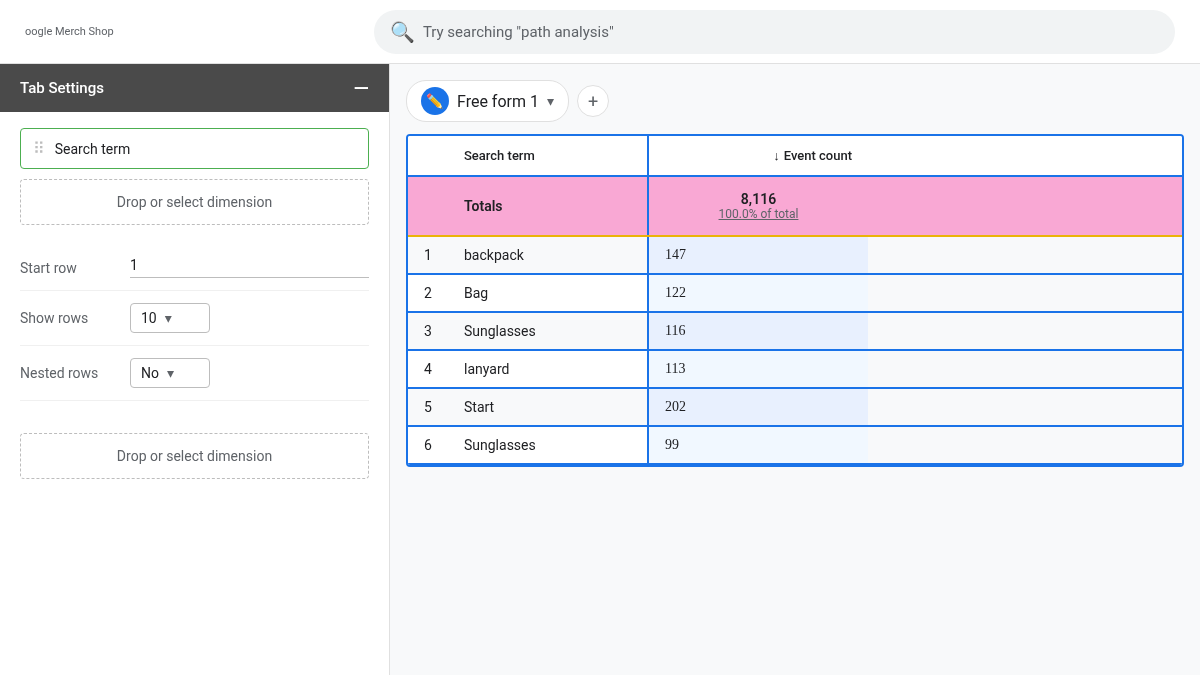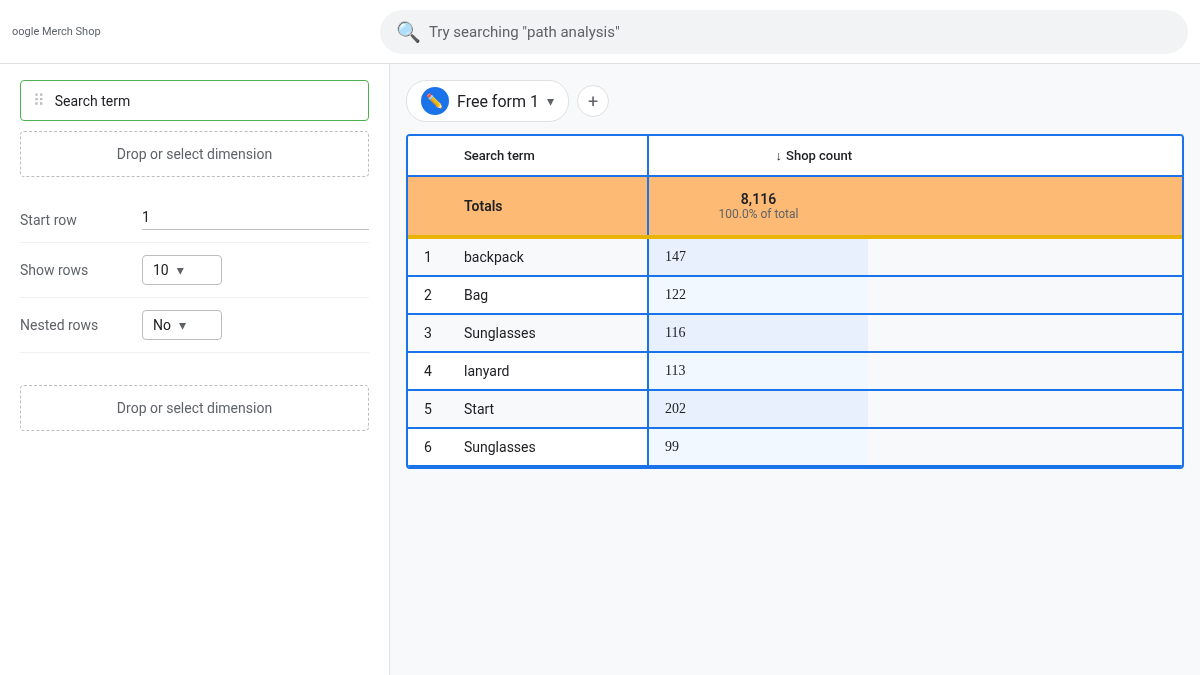--- a/index.html
+++ b/index.html
@@ -5,22 +5,22 @@
     * { box-sizing: border-box; margin: 0; padding: 0; }
     body { font-family: 'Google Sans', Roboto, Arial, sans-serif; background: #f8f9fa; overflow: hidden; width: 1200px; height: 675px; }
 
     
     .header {
       display: flex;
       align-items: center;
       height: 64px;
       background: #fff;
       border-bottom: 1px solid #e0e0e0;
-      padding: 0 12px;
-      gap: 28px;
+      padding: 0 25px;
+      gap: 9px;
     }
     .header-title-area {
       width: 340px;
       flex-shrink: 0;
     }
     .header-subtitle { font-size: 11px; color: #5f6368; }
     .header-title { font-size: 22px; color: #202124; font-weight: 400; }
     .header-title span { color: #f9ab00; }
     .search-bar {
       flex: 1;
@@ -85,21 +85,21 @@
       color: #5f6368;
       font-size: 14px;
     }
 
     
     .setting-row {
       display: flex;
       align-items: center;
       padding: 12px 0;
       border-bottom: 1px solid #f0f0f0;
-      gap: 12px;
+      gap: 0;
     }
     .setting-label { font-size: 14px; color: #5f6368; width: 110px; }
     .setting-value { font-size: 14px; color: #202124; flex: 1; border-bottom: 1px solid #bdbdbd; padding-bottom: 4px; }
     .setting-select {
       display: flex;
       align-items: center;
       border: 1px solid #bdbdbd;
       border-radius: 4px;
       padding: 6px 10px;
       gap: 8px;
@@ -186,31 +186,31 @@
       border-bottom: 2px solid #1a73e8;
       text-align: left;
     }
     .table th.metric-col { text-align: right; }
     .col-num { width: 40px; }
     .col-dim { width: 200px; }
     .col-metric { width: 220px; border-left: 2px solid #1a73e8; }
 
     .totals-row td {
       padding: 14px 16px;
-      background: #fdba74;
-      border-bottom: 4px solid #eab308;
+      background: #f9a8d4;
+      border-bottom: 2px solid #eab308;
       font-weight: 600;
       font-size: 14px;
       color: #202124;
     }
     .totals-row td.metric-cell {
       text-align: center;
       border-left: 2px solid #1a73e8;
     }
-    .totals-subtitle { font-size: 12px; font-weight: 400; color: #5f6368; }
+    .totals-subtitle { font-size: 12px; font-weight: 400; color: #5f6368; text-decoration: underline; }
 
     .data-row td {
       padding: 10px 16px;
       font-size: 14px;
       color: #202124;
       border-bottom: 2px solid #1a73e8;
     }
     .data-row:nth-child(even) td { background: #f8f9fa; }
     .data-row td.metric-cell {
       text-align: left;
@@ -232,20 +232,24 @@
   </div>
   <div class="search-bar">
     <span class="search-icon">🔍</span>
     <span class="search-placeholder">Try searching "path analysis"</span>
   </div>
 </div>
 
 <div class="main">
 
   <div class="sidebar">
+    <div class="tab-settings-header">
+      <span>Tab Settings</span>
+      <span class="tab-settings-minus">—</span>
+    </div>
 
     <div class="sidebar-content">
 
       <div class="dimension-field">
         <span class="drag-icon">⠿</span>
         <span class="field-label">Search term</span>
       </div>
 
       <div class="drop-field">
         <span>Drop or select dimension</span>
@@ -295,21 +299,21 @@
 
     <div class="table-wrapper">
       <table class="table">
         <thead>
           <tr>
             <th class="col-num"></th>
             <th class="col-dim">
               <span>Search term</span>
             </th>
             <th class="col-metric metric-col">
-              <span class="sort-icon">↓</span><span>Shop count</span>
+              <span class="sort-icon">↓</span><span>Event count</span>
             </th>
             <th></th>
           </tr>
         </thead>
         <tbody>
 
           <tr class="totals-row">
             <td></td>
             <td>
               <span>Totals</span>

